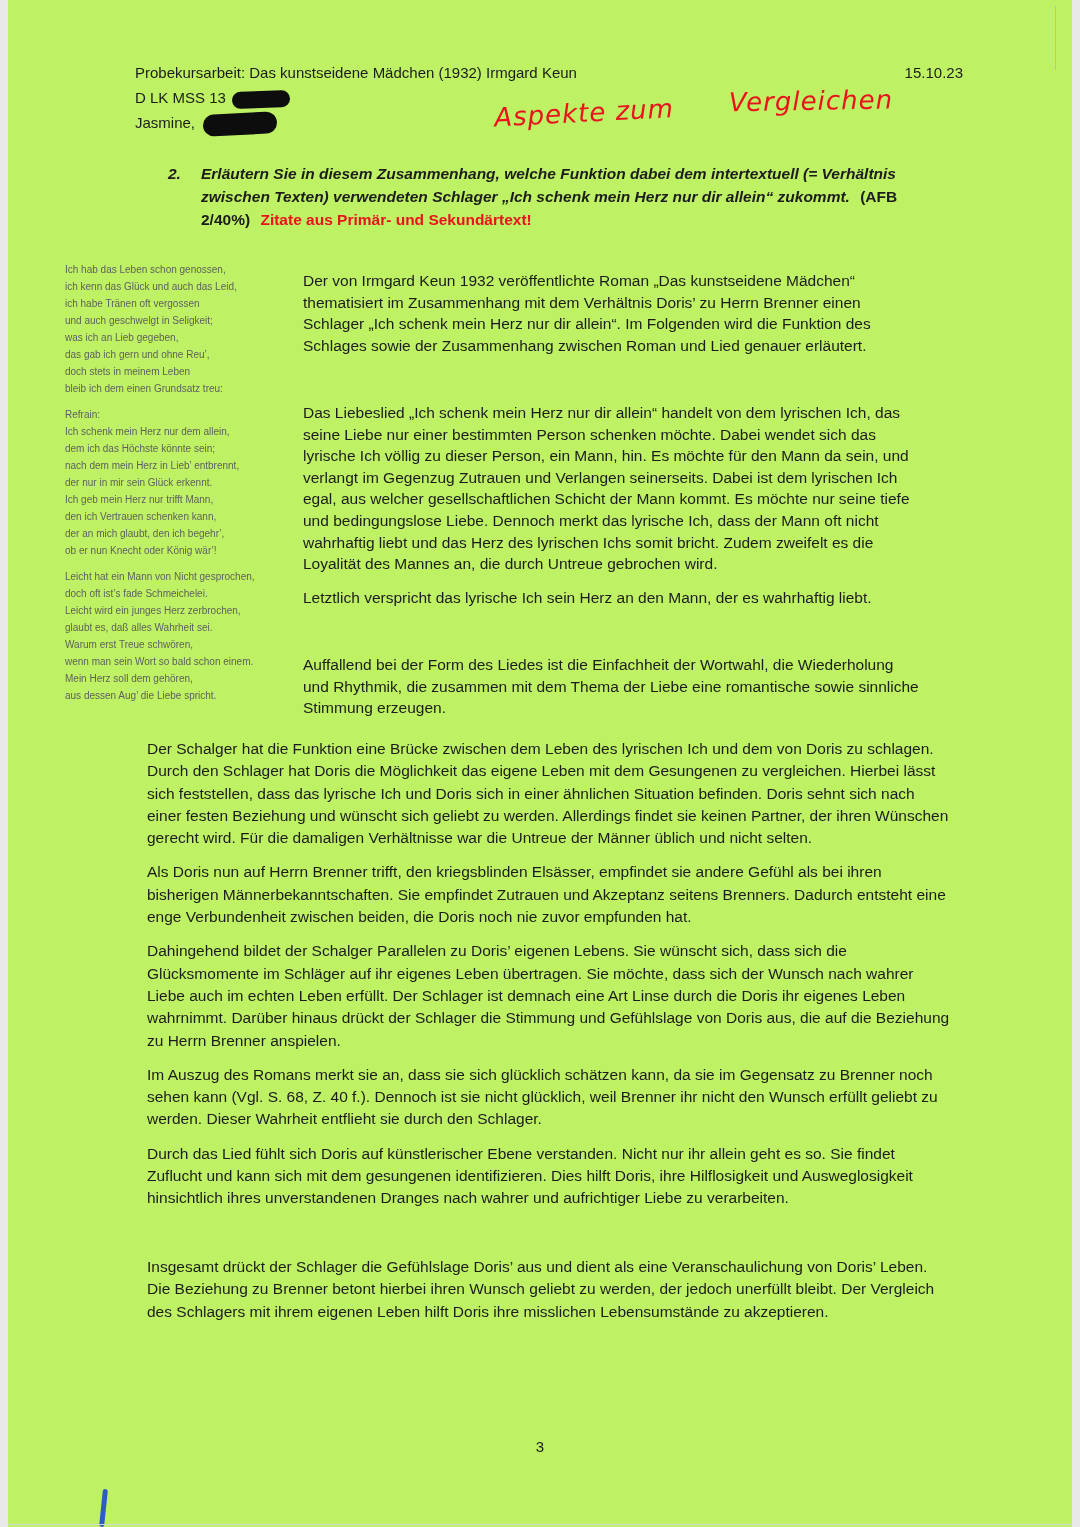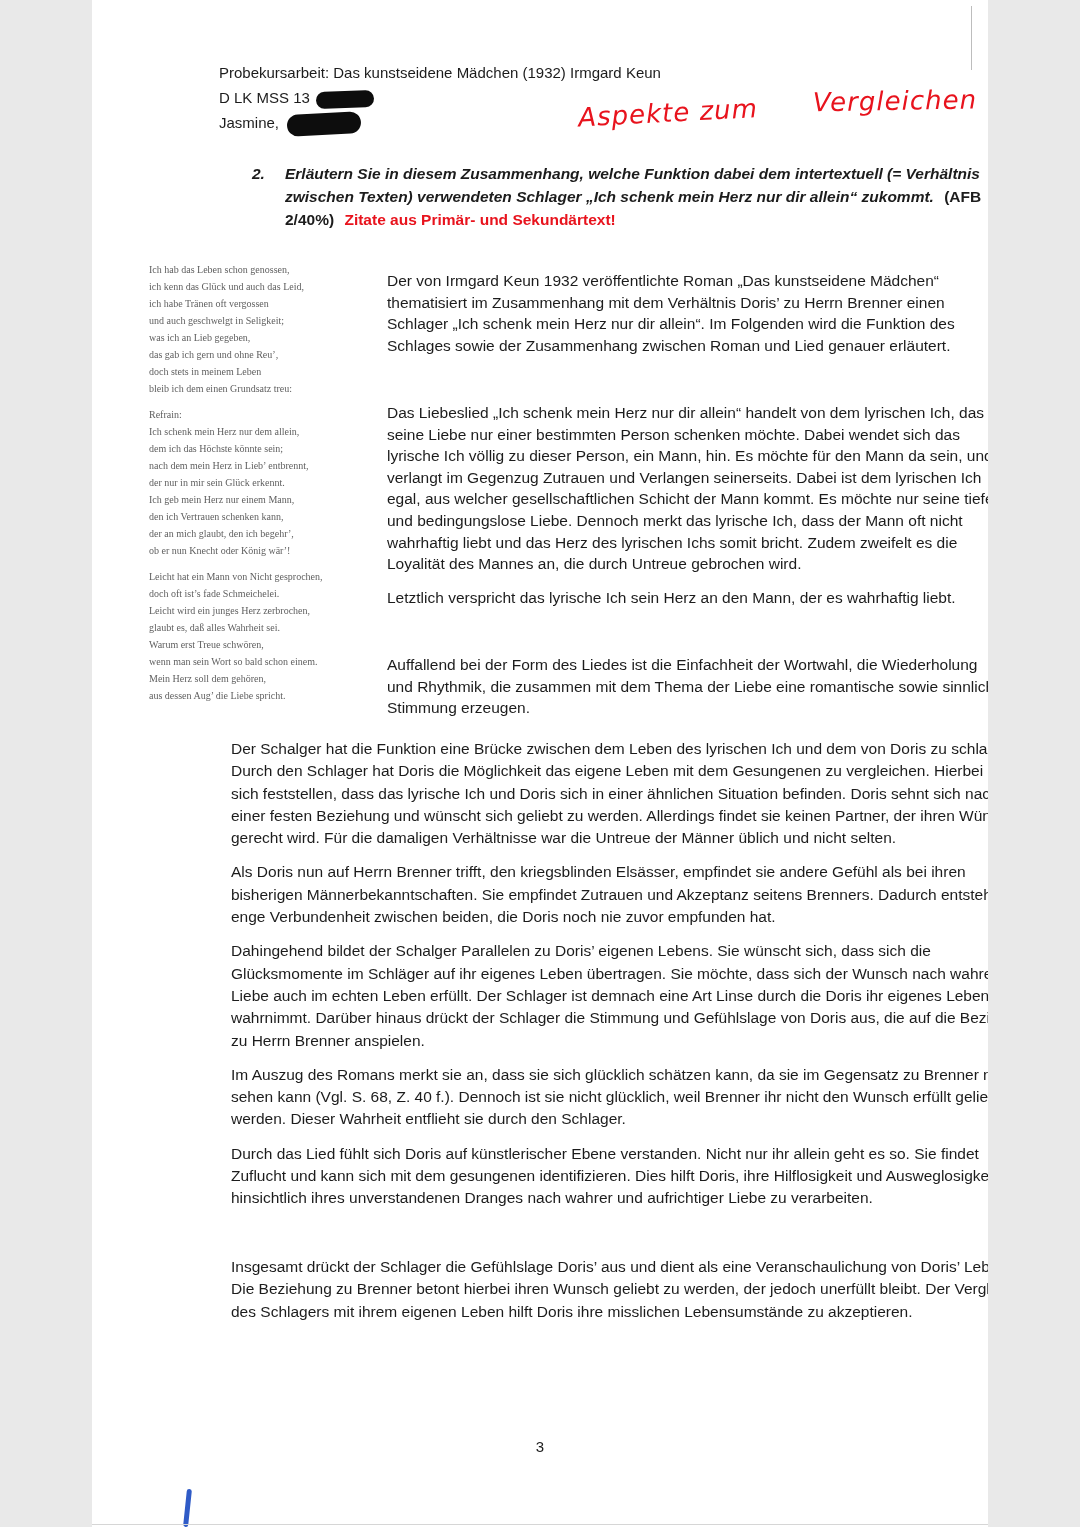--- a/index.html
+++ b/index.html
@@ -1,18 +1,18 @@
 <!DOCTYPE html>
 <html><head>
 <meta charset="utf-8">
 <style>
   html,body { margin:0; padding:0; background:#e9e9e9; }
   .page {
-    position:relative; width:896px; height:1527px; margin:0 auto;
-    background:#ffffff; color:#1c1c1c; overflow:hidden;
+    position:relative; width:1064px; height:1527px; margin:0 auto;
+    background:#bef264; color:#1c1c1c; overflow:hidden;
     font-family:"Liberation Sans","DejaVu Sans",sans-serif;
   }
   
   .header { position:absolute; left:127px; top:60px; width:828px; font-size:15px; line-height:25px; }
   .header-top { display:flex; justify-content:space-between; }
   .redact { display:inline-block; background:#0d0d0d; vertical-align:middle; }
   .redact-course { width:58px; height:17px; border-radius:9px; margin-left:2px; transform:rotate(-2deg); }
   .redact-name  { width:74px; height:22px; border-radius:11px; margin-left:4px; transform:rotate(-3deg); }
   
   .handwriting {
@@ -22,21 +22,21 @@
   }
   .hw-part2 { margin-left:46px; transform:rotate(2deg); display:inline-block; }
   
   .task { position:absolute; left:160px; top:162px; width:775px; display:flex; font-size:15.5px; line-height:23px; font-weight:bold; }
   .task-num { font-style:italic; width:33px; flex:none; }
   .task-body { font-style:italic; }
   .task-afb { font-style:normal; margin-left:6px; }
   .task-red { font-style:normal; color:#e8131d; margin-left:6px; }
   
   .lyrics { position:absolute; left:57px; top:261px; width:218px; font-size:10px; line-height:17px; color:#5f5f5f; }
-  .lyric-line { margin:0;font-family:Liberation Serif, serif; }
+  .lyric-line { margin:0; }
   .lyric-line:empty { height:9px; }
   
   .essay-col { position:absolute; left:283px; top:258px; width:642px; font-size:15.5px; line-height:21.6px; }
   .para { margin:12px; }
   .para:empty { height:21.6px; }
   
   .essay-full { position:absolute; left:127px; top:726px; width:830px; font-size:15.5px; line-height:22.3px; }
   .essay-full .para:empty { height:22.3px; }
   
   .page-number { position:absolute; left:0; top:1438px; width:100%; text-align:center; font-size:15px; }
@@ -87,21 +87,21 @@
       <p class="lyric-line">was ich an Lieb gegeben,</p>
       <p class="lyric-line">das gab ich gern und ohne Reu’,</p>
       <p class="lyric-line">doch stets in meinem Leben</p>
       <p class="lyric-line">bleib ich dem einen Grundsatz treu:</p>
       <p class="lyric-line"></p>
       <p class="lyric-line">Refrain:</p>
       <p class="lyric-line">Ich schenk mein Herz nur dem allein,</p>
       <p class="lyric-line">dem ich das Höchste könnte sein;</p>
       <p class="lyric-line">nach dem mein Herz in Lieb’ entbrennt,</p>
       <p class="lyric-line">der nur in mir sein Glück erkennt.</p>
-      <p class="lyric-line">Ich geb mein Herz nur einem Mann,</p>
+      <p class="lyric-line">Ich geb mein Herz nur trifft Mann,</p>
       <p class="lyric-line">den ich Vertrauen schenken kann,</p>
       <p class="lyric-line">der an mich glaubt, den ich begehr’,</p>
       <p class="lyric-line">ob er nun Knecht oder König wär’!</p>
       <p class="lyric-line"></p>
       <p class="lyric-line">Leicht hat ein Mann von Nicht gesprochen,</p>
       <p class="lyric-line">doch oft ist’s fade Schmeichelei.</p>
       <p class="lyric-line">Leicht wird ein junges Herz zerbrochen,</p>
       <p class="lyric-line">glaubt es, daß alles Wahrheit sei.</p>
       <p class="lyric-line">Warum erst Treue schwören,</p>
       <p class="lyric-line">wenn man sein Wort so bald schon einem.</p>

